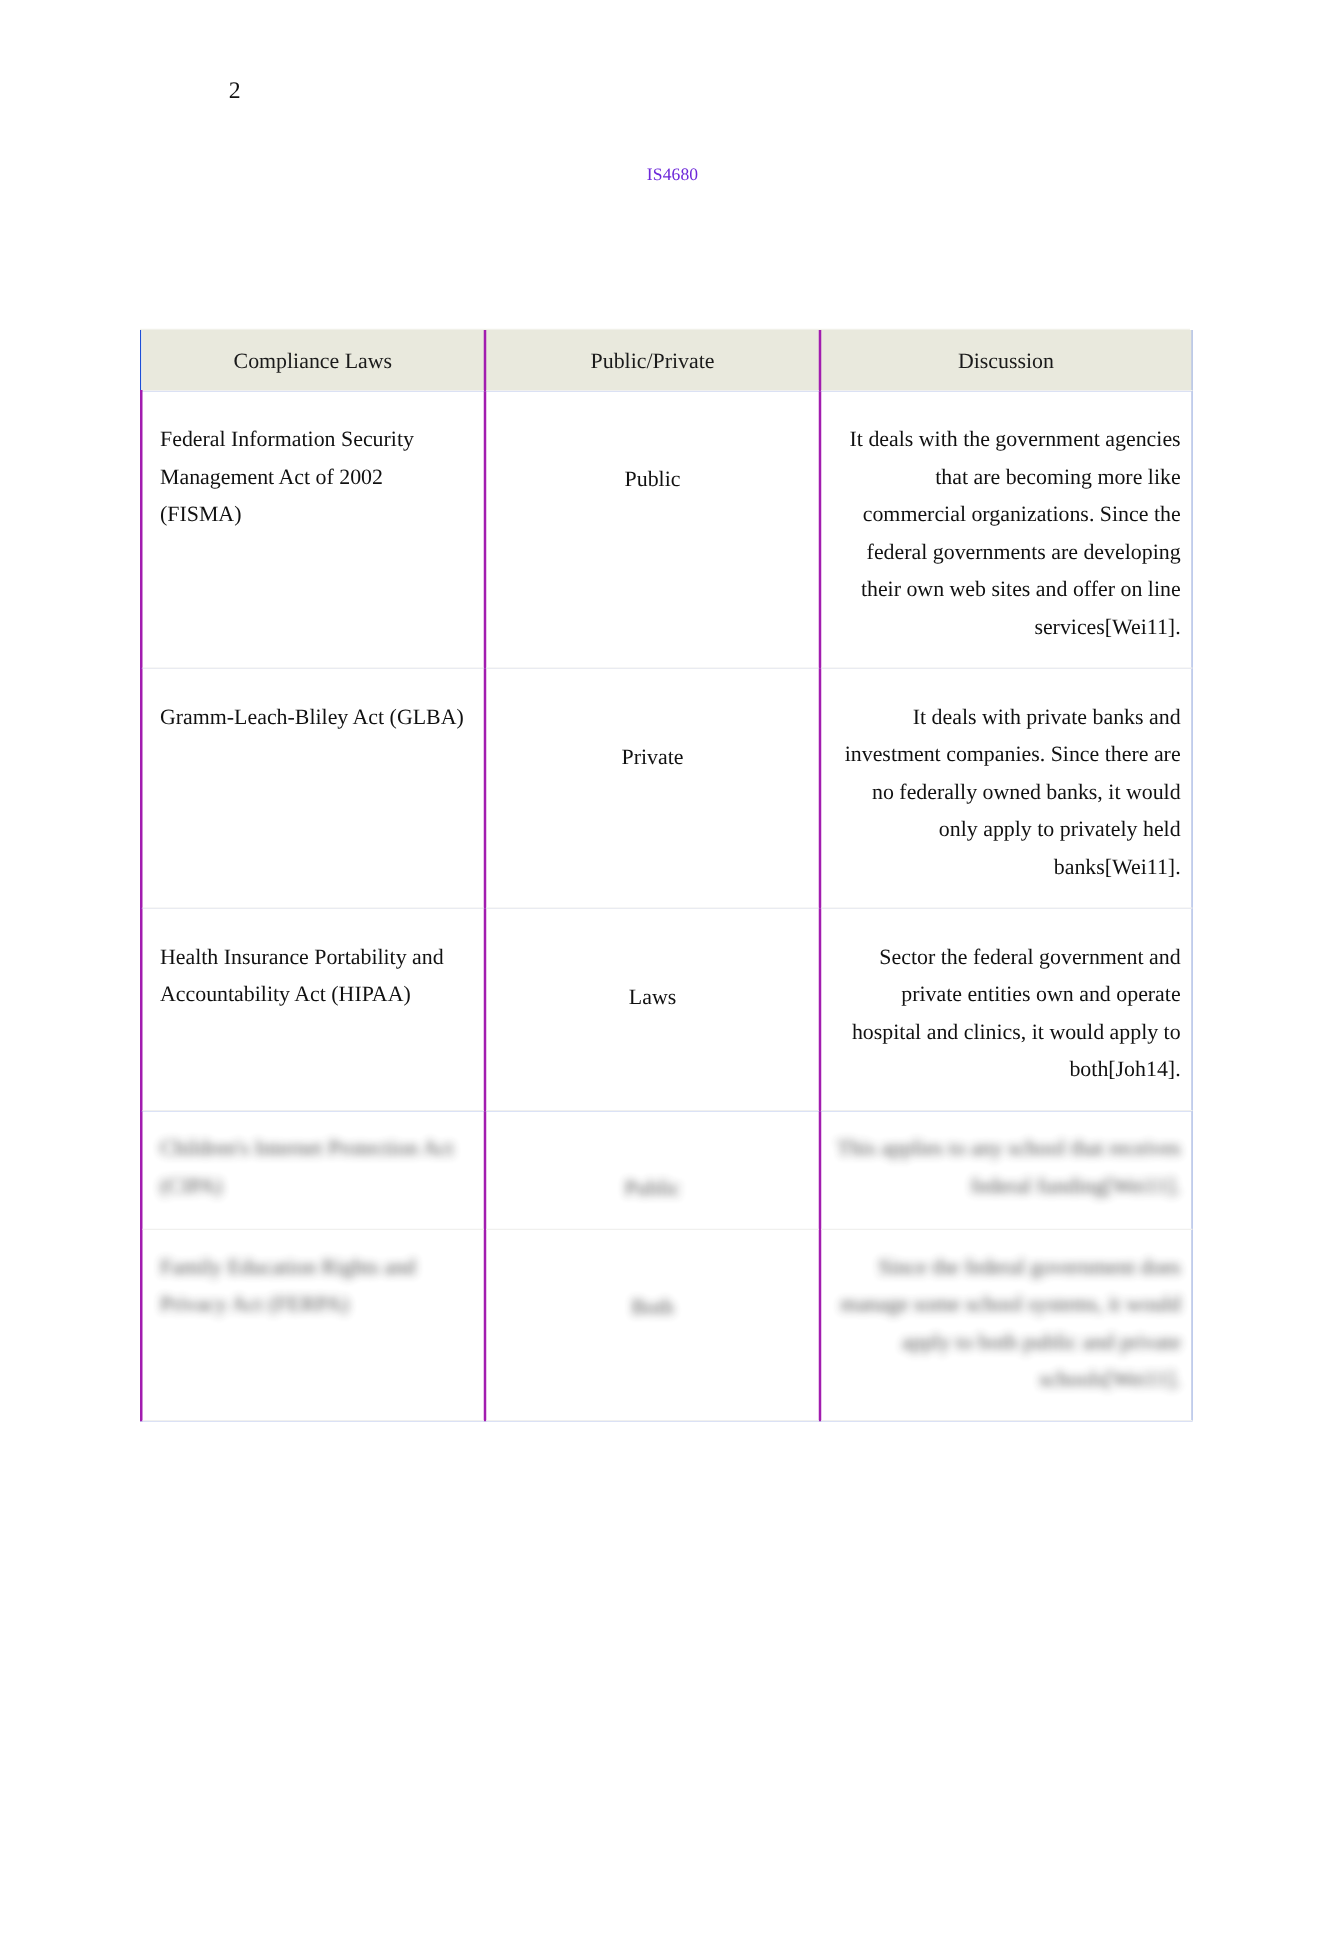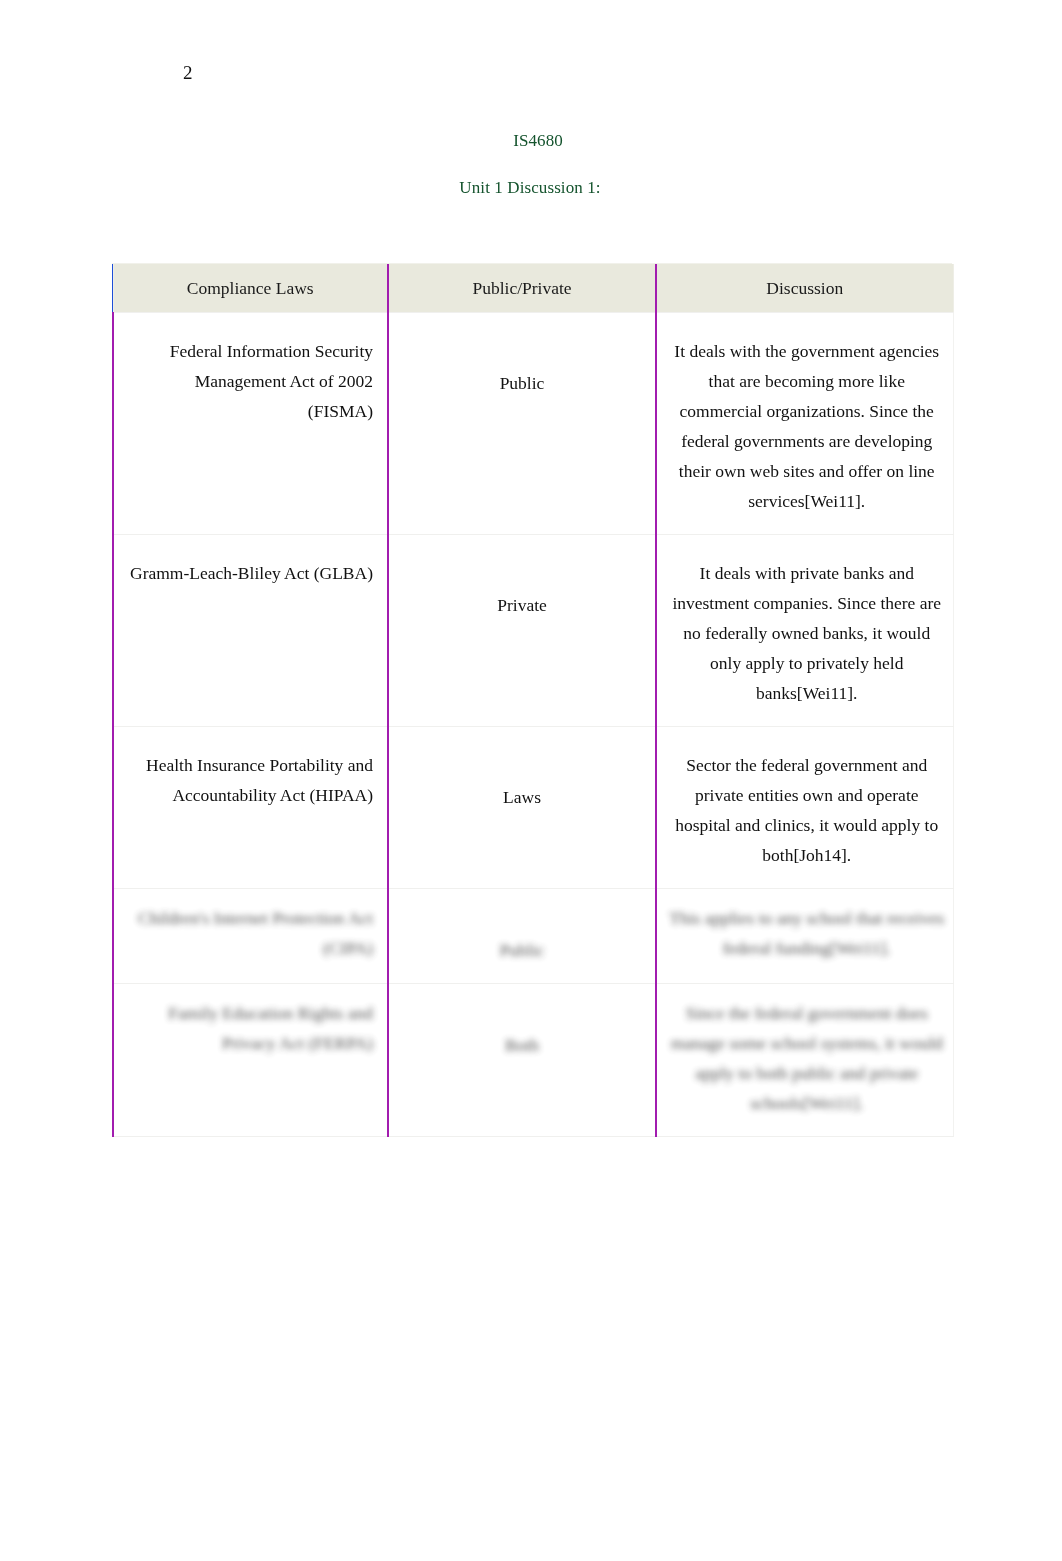--- a/index.html
+++ b/index.html
@@ -36,23 +36,23 @@
 
   
   .doc-headings {
     position: absolute;
     left: 115px;
     top: 118px;
     width: 830px;
     text-align: center;
   }
   .doc-heading {
-    font-size: 17px;
+    font-size: 14px;
     line-height: 46.5px;
-    color: #14532d;
+    color: #6d28d9;
     letter-spacing: 0.1px;
     white-space: nowrap;
   }
   .doc-heading.h-1 { margin-left: 16px; }
   .doc-heading.h-2 { margin-left: 0px; }
   .doc-heading.h-3 { margin-left: -26px; }
 
   
   .table-wrap {
     position: absolute;
@@ -96,23 +96,23 @@
 
   
   tbody td {
     font-size: 17.5px;
     line-height: 30px;
     color: #111111;
   }
   tbody td .cell-pad {
     padding: 23px 14px 18px 14px;
   }
-  tbody td.col-law .cell-pad  { text-align: right;   padding-left: 14px; font-family: Liberation Serif, serif; }
+  tbody td.col-law .cell-pad  { text-align: left;   padding-left: 14px; font-family: Liberation Serif, serif; }
   tbody td.col-type .cell-pad { text-align: center; margin-top: 32px; }
-  tbody td.col-rationale .cell-pad { text-align: center; padding-left: 12px; padding-right: 8px; }
+  tbody td.col-rationale .cell-pad { text-align: right; padding-left: 12px; padding-right: 8px; }
 
   tbody tr td { background: #ffffff; }
 
   
   tr.r-fisma td  { height: 193px; }
   tr.r-sox td    { height: 142px; }
   tr.r-glba td   { height: 172px; }
   tr.r-hipaa td  { height: 142px; }
   tr.r-blur-1 td { height: 87px;  }
   tr.r-blur-2 td { height: 135px; }
@@ -143,21 +143,20 @@
 </style>
 </head>
 <body>
 
 <div class="page">
 
   <div class="page-number">2</div>
 
   <div class="doc-headings">
     <div class="doc-heading h-1">IS4680</div>
-    <div class="doc-heading h-2">Unit 1 Discussion 1:</div>
   </div>
 
   <div class="table-wrap">
     <div class="table-frame-top"></div>
     <table class="compliance">
       <colgroup>
         <col class="c1">
           <col class="c2">
           <col class="c3">
       </colgroup>

